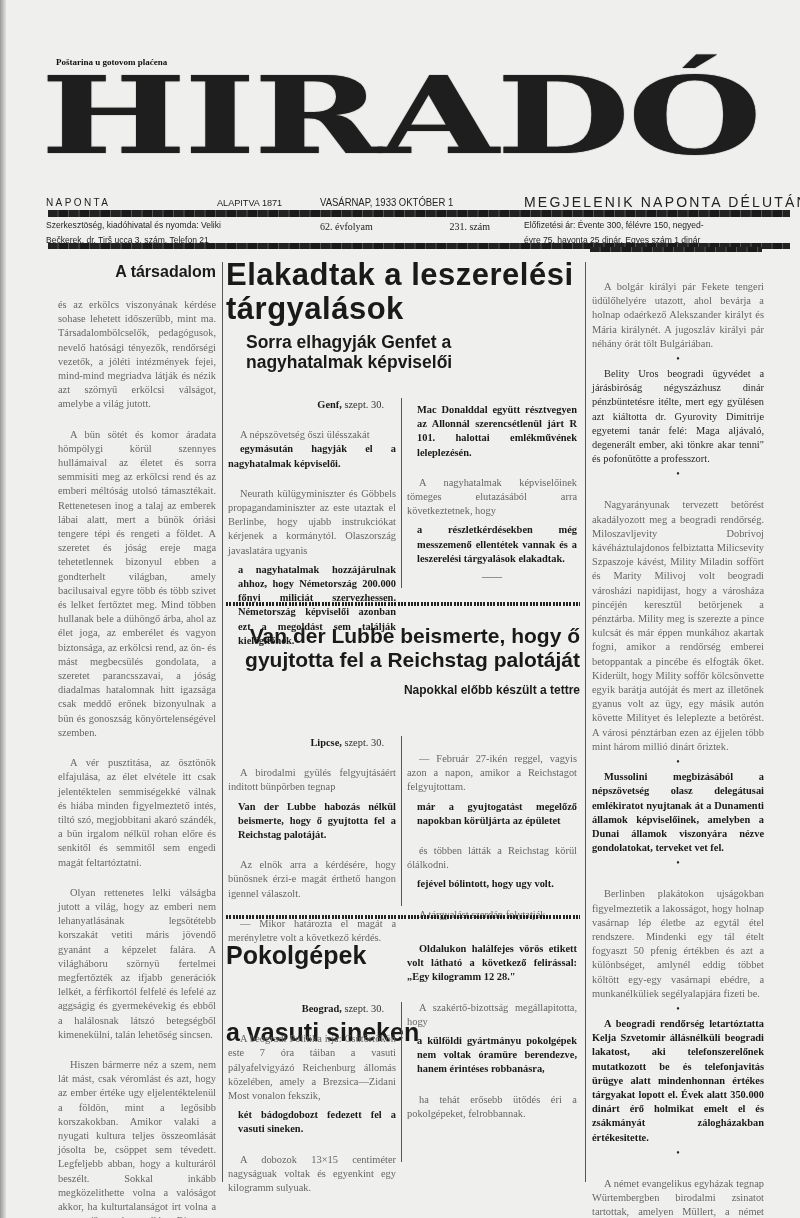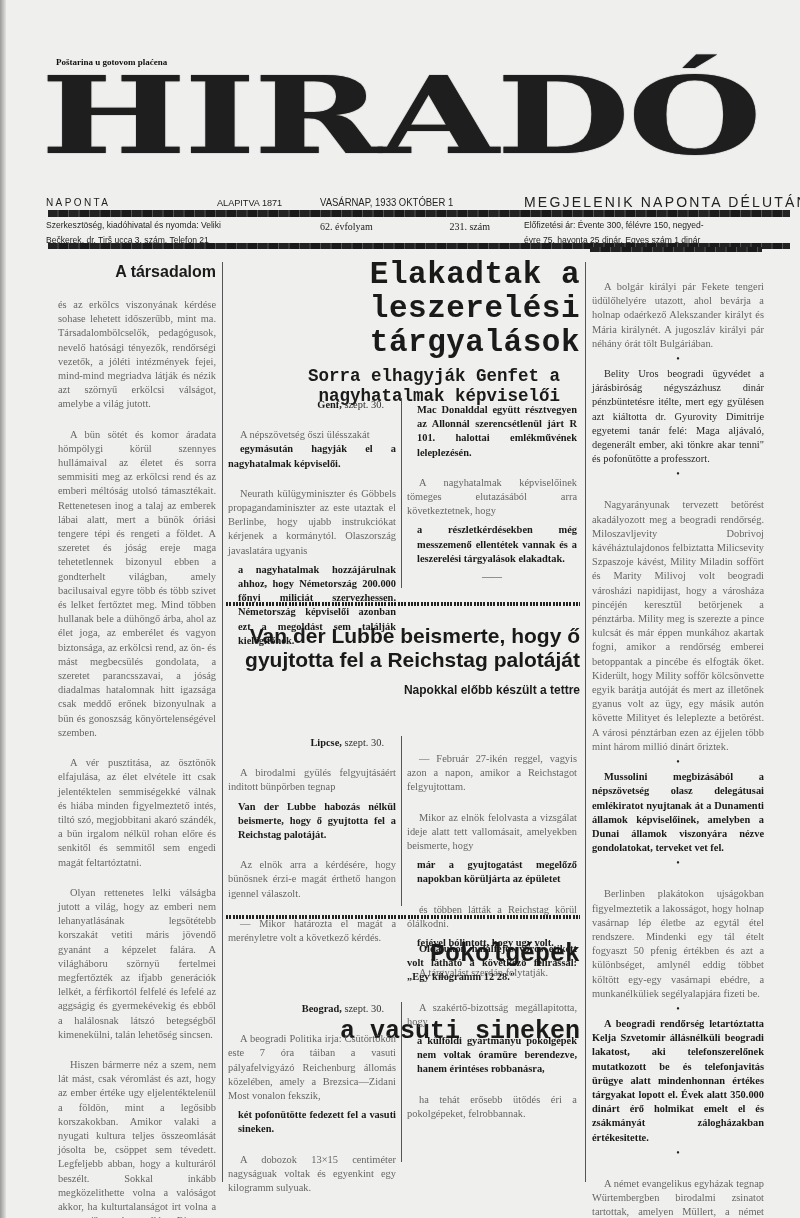--- a/index.html
+++ b/index.html
@@ -27,21 +27,21 @@
 
   .rule-thick { position:absolute; left:48px; width:742px; height:7px; background:repeating-linear-gradient(90deg,#222 0 9px,#3a3a3a 9px 11px,#1a1a1a 11px 20px,#555 20px 21px); }
   .hdr { position:absolute; font-size:10.5px; color:#222; line-height:15px; }
   .hdr .caps { letter-spacing:2.4px; font-family:"Liberation Sans", sans-serif; font-size:10px; }
   .hdr .narrow { font-family:"Liberation Sans", sans-serif; font-size:9.6px; transform:scaleX(0.95); transform-origin:left; white-space:nowrap; }
 
   .col { position:absolute; }
   .vline { position:absolute; width:1px; background:#555; }
   .hr-dots { position:absolute; height:4px; background:repeating-linear-gradient(90deg,#222 0 2px,transparent 2px 3.3px); }
 
-  .art-title-sans { font-family:Liberation Mono, monospace; font-weight:bold; color:#1a1a1a; text-align:right; }
+  .art-title-sans { font-family:Liberation Sans, sans-serif; font-weight:bold; color:#1a1a1a; text-align:left; }
   .art-title-serif { font-family:"Liberation Sans", sans-serif; font-weight:bold; color:#1a1a1a; text-align:right; }
 
   .txt { font-size:10.4px; line-height:14.2px; text-align:justify; color:#333; hyphens:auto; }
   .txt p { margin:0; text-indent:12px; }
   .txt .light { color:#666;margin-top:16px; }
   .txt .bold { font-weight:bold; color:#1a1a1a; }
   .txt .blk { font-weight:bold; color:#1a1a1a; padding-left:10px; margin:5px 0 5px 0; text-indent:0; }
   .dateline { text-align:right; margin:0; padding-right:12px; }
   .dateline b { color:#1a1a1a; }
   .star { text-align:center; font-size:10px; line-height:16px; color:#222; }
@@ -134,38 +134,37 @@
         <p class="light">A birodalmi gyülés felgyujtásáért inditott bünpörben tegnap</p>
         <p class="blk">Van der Lubbe habozás nélkül beismerte, hogy ő gyujtotta fel a Reichstag palotáját.</p>
         <p class="light">Az elnök arra a kérdésére, hogy bünösnek érzi-e magát érthető hangon igennel válaszolt.</p>
         <p class="light">— Mikor határozta el magát a merényletre volt a következő kérdés.</p>
       </div>
   </div>
   <div class="vline" style="left:401px; top:736px; height:170px;"></div>
   <div class="col txt" style="left:407px; top:736px; width:170px;">
     <div id="a2c2">
         <p class="light">— Február 27-ikén reggel, vagyis azon a napon, amikor a Reichstagot felgyujtottam.</p>
-        <p class="light">Mikor az elnök felolvasta a vizsgálat ideje alatt tett vallomásait, amelyekben beismerte, hogy</p>
         <p class="blk">már a gyujtogatást megelőző napokban körüljárta az épületet</p>
         <p class="light">és többen látták a Reichstag körül ólálkodni.</p>
         <p class="blk">fejével bólintott, hogy ugy volt.</p>
         <p class="light">A tárgyalást szerdán folytatják.</p>
       </div>
   </div>
   <div class="hr-dots" style="left:226px; top:915px; width:354px;"></div>
 
   <div class="col" style="left:226px; top:940px; width:354px;">
     <div class="art-title-sans" style="font-size:25px; line-height:30px;">Pokolgépek</div>
     <div class="art-title-sans" style="font-size:25px; line-height:30px;margin-top:47px;">a vasuti sineken</div>
   </div>
   <div class="col txt" style="left:228px; top:1002px; width:168px;">
     <p class="dateline"><b>Beograd,</b> <span>szept. 30.</span></p>
     <div id="a3c1">
         <p class="light">A beogradi Politika irja: Csütörtökön este 7 óra táiban a vasuti pályafelvigyázó Reichenburg állomás közelében, amely a Brezsica—Zidani Most vonalon fekszik,</p>
-        <p class="blk">két pofonütötte fedezett fel a vasuti sineken.</p>
+        <p class="blk">két bádogdobozt fedezett fel a vasuti sineken.</p>
         <p class="light">A dobozok 13×15 centiméter nagyságuak voltak és egyenkint egy kilogramm sulyuak.</p>
       </div>
   </div>
   <div class="vline" style="left:401px; top:1002px; height:160px;"></div>
   <div class="col txt" style="left:407px; top:942px; width:170px;">
     <div id="a3c2">
         <p class="bold">Oldalukon halálfejes vörös etikett volt látható a következő felirással: „Egy kilogramm 12 28."</p>
         <p class="light">A szakértő-bizottság megállapitotta, hogy</p>
         <p class="blk">a külföldi gyártmányu pokolgépek nem voltak óramüre berendezve, hanem érintéses robbanásra,</p>
         <p class="light">ha tehát erősebb ütődés éri a pokolgépeket, felrobbannak.</p>

